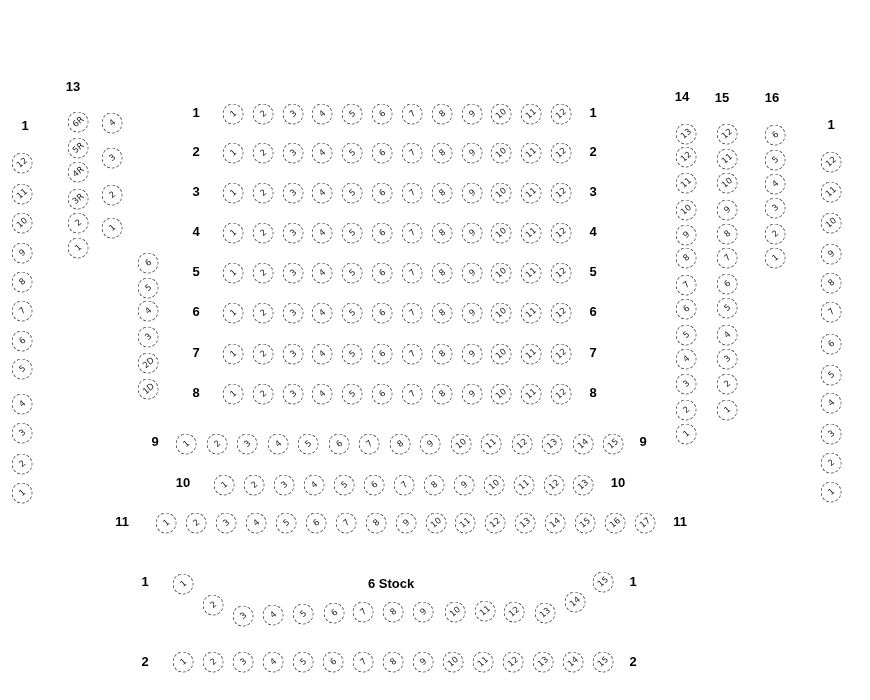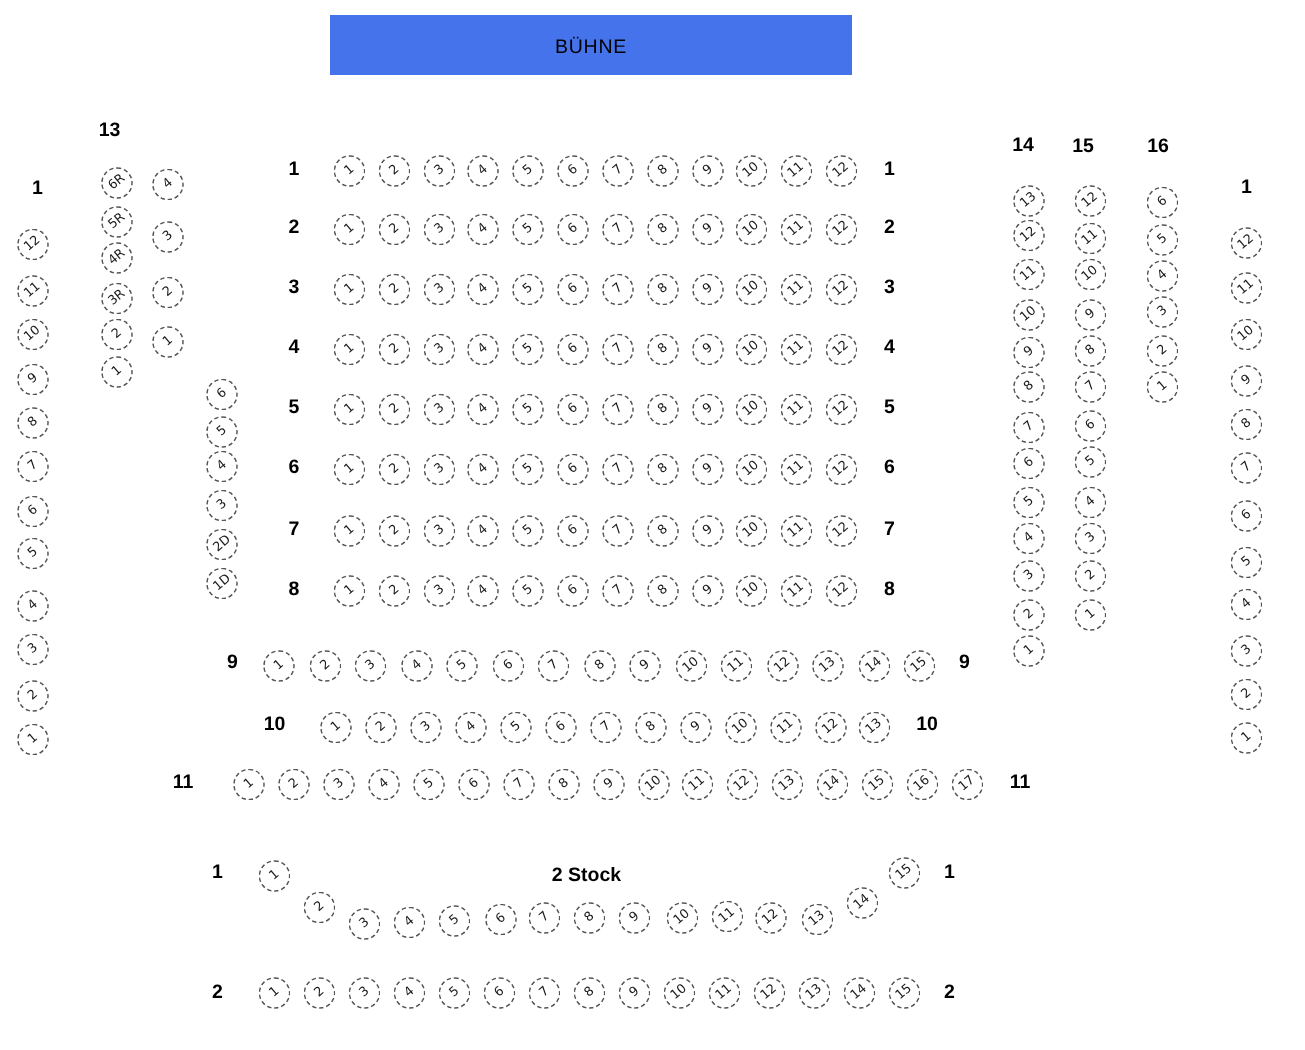--- a/index.html
+++ b/index.html
@@ -55,23 +55,20 @@
     font-weight: bold;
     font-size: 13px;
     color: #000000;
     white-space: nowrap;
   }
 </style>
 </head>
 <body>
 
 <div class="plan">
-  <div class="stage" style="left: 220px; top: 10px; width: 348px; height: 40px; background: rgb(69, 115, 235);">
-    <span class="stage-text">BÜHNE</span>
-  </div>
 
 <div class="seat" style="left: 22px; top: 163px;">
       <span class="seat-num">12</span>
     </div>
     <div class="seat" style="left: 22px; top: 194px;">
       <span class="seat-num">11</span>
     </div>
     <div class="seat" style="left: 22px; top: 223px;">
       <span class="seat-num">10</span>
     </div>
@@ -813,18 +810,18 @@
     <div class="row-label" style="left: 196px; top: 352px;">7</div>
     <div class="row-label" style="left: 593px; top: 352px;">7</div>
     <div class="row-label" style="left: 196px; top: 392px;">8</div>
     <div class="row-label" style="left: 593px; top: 392px;">8</div>
     <div class="row-label" style="left: 155px; top: 441px;">9</div>
     <div class="row-label" style="left: 643px; top: 441px;">9</div>
     <div class="row-label" style="left: 183px; top: 482px;">10</div>
     <div class="row-label" style="left: 618px; top: 482px;">10</div>
     <div class="row-label" style="left: 122px; top: 521px;">11</div>
     <div class="row-label" style="left: 680px; top: 521px;">11</div>
-    <div class="row-label" style="left: 391px; top: 583px;">2 Stock</div>
+    <div class="row-label" style="left: 391px; top: 583px;">6 Stock</div>
     <div class="row-label" style="left: 145px; top: 581px;">1</div>
     <div class="row-label" style="left: 633px; top: 581px;">1</div>
     <div class="row-label" style="left: 145px; top: 661px;">2</div>
     <div class="row-label" style="left: 633px; top: 661px;">2</div>
   </div>
 
 </body></html>

